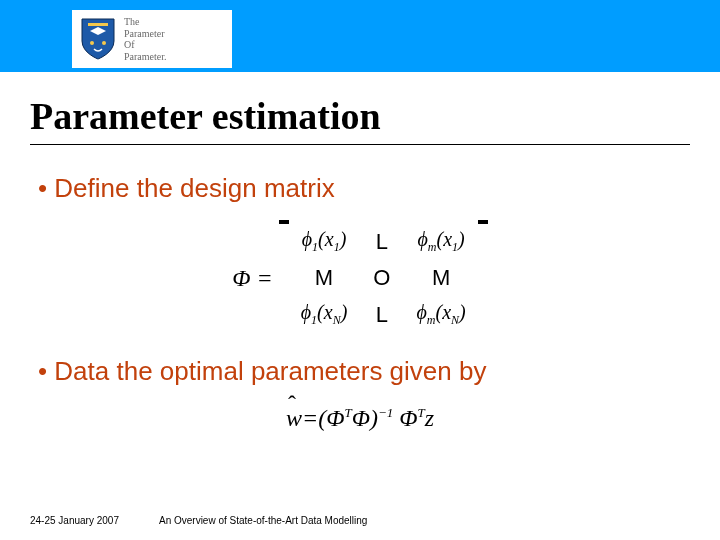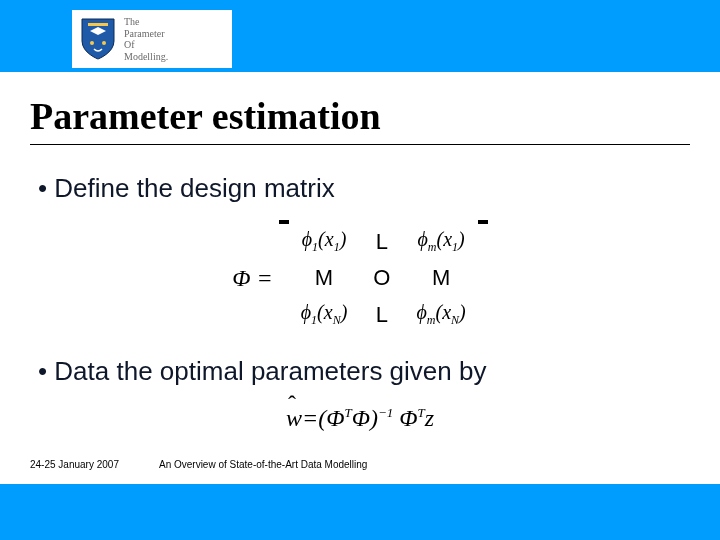--- a/index.html
+++ b/index.html
@@ -37,38 +37,38 @@
   .crest svg { width: 100%; height: 100%; }
   .uni-text {
     font-family: Georgia, "Times New Roman", serif;
     font-size: 10px;
     line-height: 1.15;
     color: #6a6a6a;
   }
   .content {
     background: #ffffff;
     width: 100%;
-    height: 412px;
+    height: 468px;
     padding: 22px 30px 16px 30px;
     position: relative;
   }
   .title {
     font-family: "Times New Roman", Times, serif;
     font-size: 38px;
     color: #000;
     margin-bottom: 6px;
   }
   .rule {
     border: none;
     border-top: 1px solid #000;
     margin-bottom: 28px;
   }
   .bullet {
     font-size: 26px;
-    color: #0f172a;
+    color: #c2410c;
     margin-left: 8px;
     margin-bottom: 18px;
   }
   .bullet::before {
     content: "• ";
   }
   .matrix-area {
     display: flex;
     justify-content: center;
     align-items: center;
@@ -159,21 +159,21 @@
         <path d="M10 14 L18 10 L26 14 L18 18 Z" fill="#fff"></path>
         <circle cx="12" cy="26" r="2" fill="#f5c84c"></circle>
         <circle cx="24" cy="26" r="2" fill="#f5c84c"></circle>
         <path d="M14 32 Q18 36 22 32" stroke="#fff" stroke-width="1.5" fill="none"></path>
       </svg>
     </div>
     <div class="uni-text">
       <div>The</div>
       <div>Parameter</div>
       <div>Of</div>
-      <div>Modelling.</div>
+      <div>Parameter.</div>
     </div>
   </div>
 </div>
 
 <div class="content">
   <h1 class="title">Parameter estimation</h1>
   <hr class="rule">
 
   <div class="bullet">Define the design matrix</div>
 

